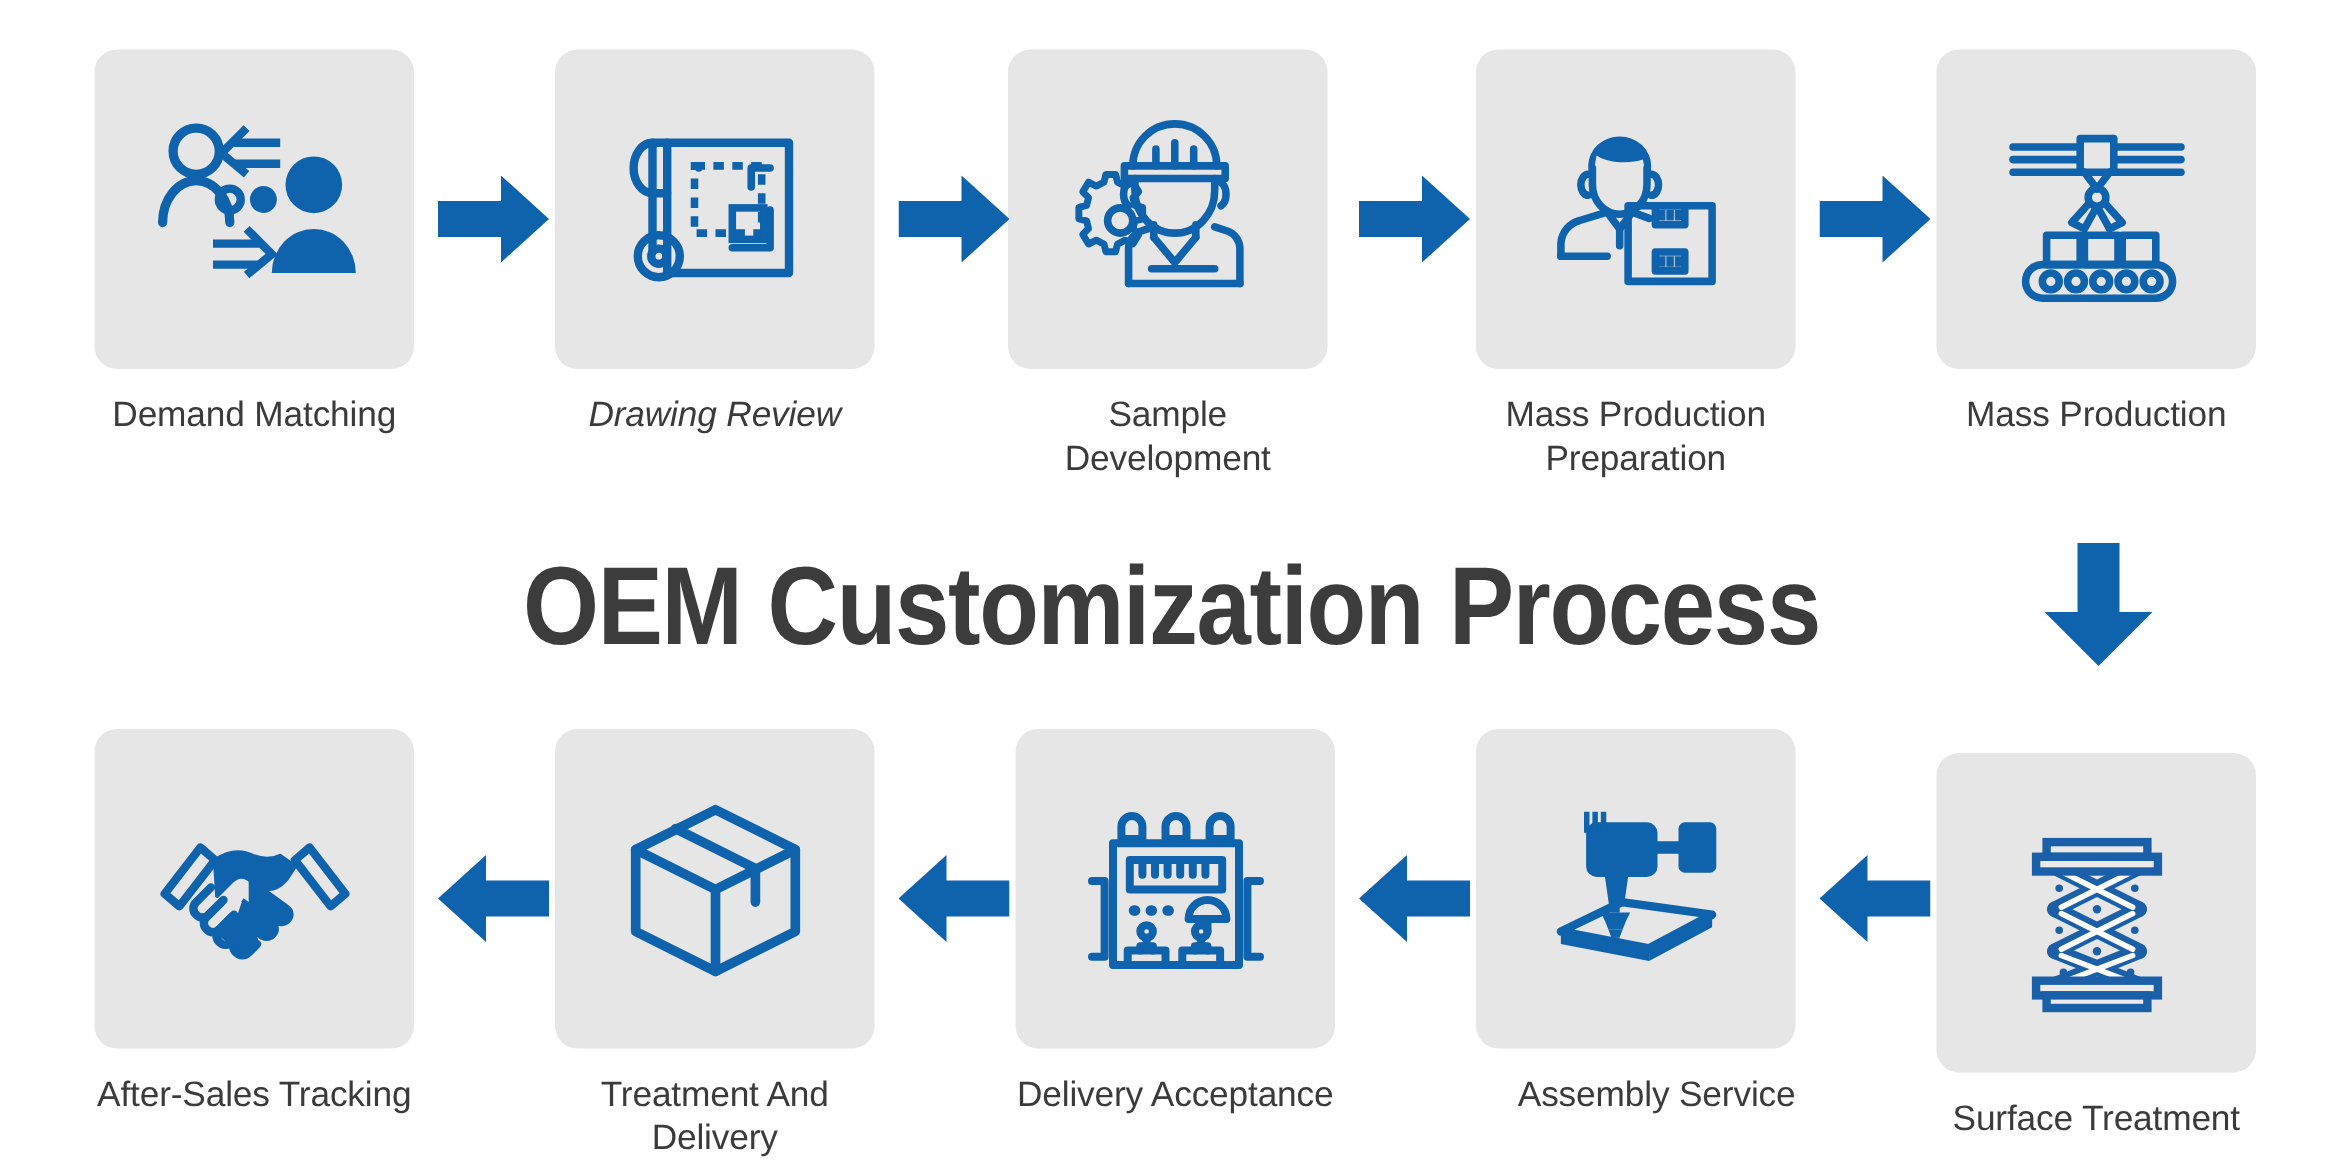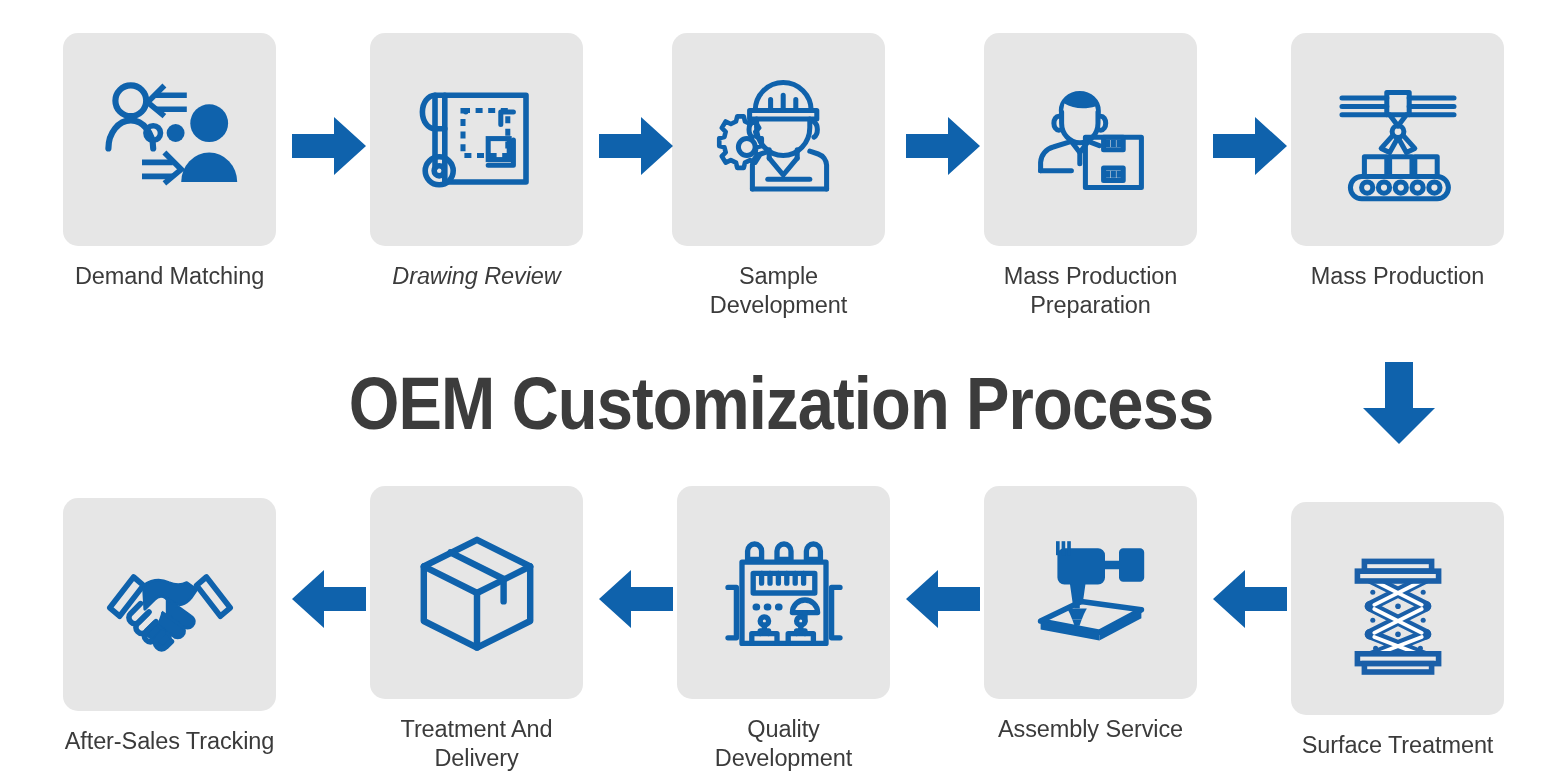--- a/index.html
+++ b/index.html
@@ -201,21 +201,21 @@
           <circle cx="40" cy="84" r="4"></circle>
           <circle cx="52" cy="84" r="4"></circle>
           <circle cx="64" cy="84" r="4"></circle>
           <circle cx="76" cy="84" r="4"></circle>
         </g>
       </svg>
     </div>
     <div class="step-label">Mass Production</div>
   </div>
 
-  <div class="step" style="left:63px; top:486px;margin-top:12px;">
+  <div class="step" style="left:63px; top:486px;">
     <div class="card">
       <svg viewBox="0 0 100 100">
         <g fill="#0f62ac" stroke="#0f62ac" stroke-width="2" stroke-linejoin="round">
           <path d="M7 52 L24 30 L31 36 L14 58 Z" fill="none" stroke-width="4"></path>
           <path d="M93 52 L76 30 L69 36 L86 58 Z" fill="none" stroke-width="4"></path>
           <path d="M31 36 c6 -4 12 -5 18 -2 c5 2 9 2 13 0 l7 5 l-4 6 c-4 5 -9 6 -13 3 l-5 -3 c-3 -2 -6 -1 -8 1 l-7 7 z"></path>
           <path d="M47 45 l18 13 c3 2 3 5 1 7 c-2 2 -5 2 -7 0 l-12 -9"></path>
           <path d="M44 55 l14 10 c3 2 3 5 1 7 c-2 2 -5 2 -7 0 l-11 -8"></path>
           <path d="M39 63 l10 8 c2 2 2 5 0 7 c-2 2 -5 2 -7 0 l-9 -7"></path>
         </g>
@@ -263,24 +263,24 @@
           <path d="M36 73 v4"></path>
           <path d="M27 86 v-7 h18 v7"></path>
           <path d="M33 79 v-2 h6 v2"></path>
           <circle cx="62" cy="70" r="3"></circle>
           <path d="M62 73 v4"></path>
           <path d="M53 86 v-7 h18 v7"></path>
           <path d="M59 79 v-2 h6 v2"></path>
         </g>
       </svg>
     </div>
-    <div class="step-label">Quality Development</div>
-  </div>
-
-  <div class="step" style="left:984px; top:486px;">
+    <div class="step-label">Delivery Acceptance</div>
+  </div>
+
+  <div class="step" style="left:984px; top:486px;text-align:right;">
     <div class="card">
       <svg viewBox="0 0 100 100">
         <g fill="#0f62ac">
           <path d="M31 18 h24 a5 5 0 0 1 5 5 v4 h10 v-6 a3 3 0 0 1 3 -3 h12 a3 3 0 0 1 3 3 v18 a3 3 0 0 1 -3 3 h-12 a3 3 0 0 1 -3 -3 v-6 h-10 v6 a5 5 0 0 1 -5 5 h-9 l-2 14 h-7 l-2 -14 h-4 a5 5 0 0 1 -5 -5 v-16 a5 5 0 0 1 5 -5 z"></path>
           <rect x="25" y="13" width="2.6" height="10"></rect>
           <rect x="29" y="13" width="2.6" height="10"></rect>
           <rect x="33" y="13" width="2.6" height="10"></rect>
           <rect x="38" y="55" width="4" height="6"></rect>
           <path d="M33 61 h14 l-2 4 h-10 z"></path>
           <path d="M35 65 h10 l-1.6 4 h-6.8 z"></path>

